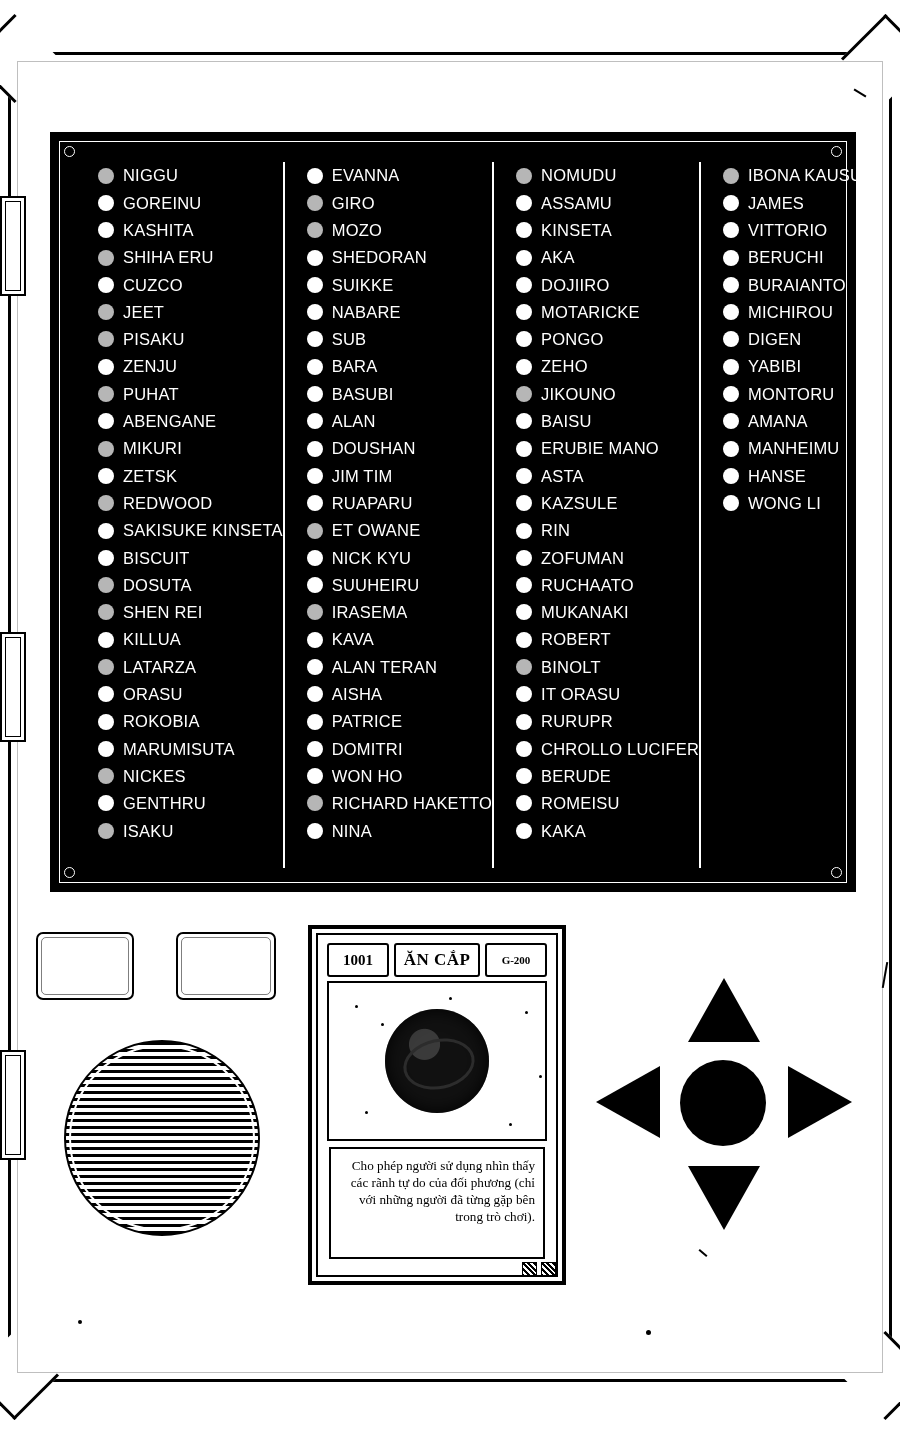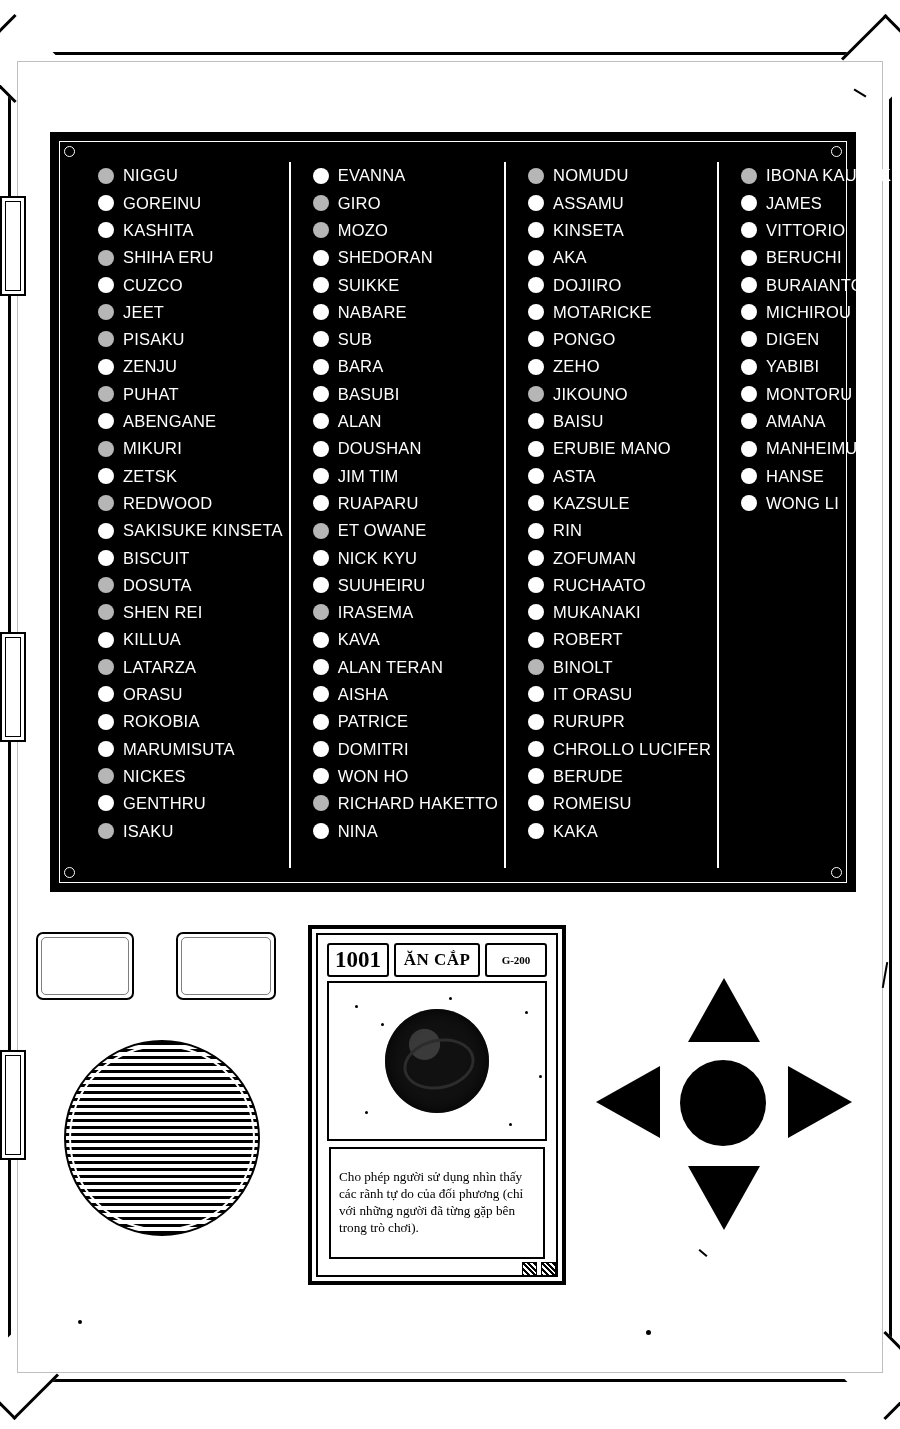--- a/index.html
+++ b/index.html
@@ -106,21 +106,20 @@
     left: 24px;
     top: 28px;
     right: 24px;
     bottom: 22px;
     display: flex;
   }
   .name-col {
     position: relative;
     flex: 1 1 0;
     padding-left: 22px;
-    padding-right: 6px;
     box-sizing: border-box;
   }
   .name-col + .name-col {
     border-left: 2px solid #ffffff;
   }
   .name-item {
     display: flex;
     align-items: center;
     height: 27.3px;
     color: #ffffff;
@@ -210,21 +209,21 @@
     gap: 5px;
   }
   .card-chip {
     border: 2px solid #000;
     border-radius: 3px;
     display: flex;
     align-items: center;
     justify-content: center;
     font-family: "Liberation Serif", serif;
     font-weight: bold;
-    font-size: 23px;
+    font-size: 15px;
     box-sizing: border-box;
     background: #fff;
   }
   .card-id { width: 62px; }
   .card-title { flex: 1 1 auto; font-size: 17px; letter-spacing: .5px; }
   .card-cost { width: 62px; font-size: 11px; }
   .card-art {
     position: relative;
     margin: 2px 9px 0 9px;
     height: 160px;
@@ -260,25 +259,25 @@
     width: 3px;
     height: 3px;
     background: #000;
     border-radius: 50%;
   }
   .card-text {
     margin: 6px 11px 0 11px;
     border: 2px solid #000;
     height: 112px;
     box-sizing: border-box;
-    padding: 20px 8px 0 8px;
+    padding: 9px 8px 0 8px;
     font-family: "Liberation Serif", serif;
     font-size: 13.2px;
     line-height: 1.28;
-    text-align: left;
+    text-align: right;
     position: relative;
   }
   .card-marks {
     position: absolute;
     right: 6px;
     bottom: 4px;
     display: flex;
     gap: 4px;
   }
   .card-mark {

